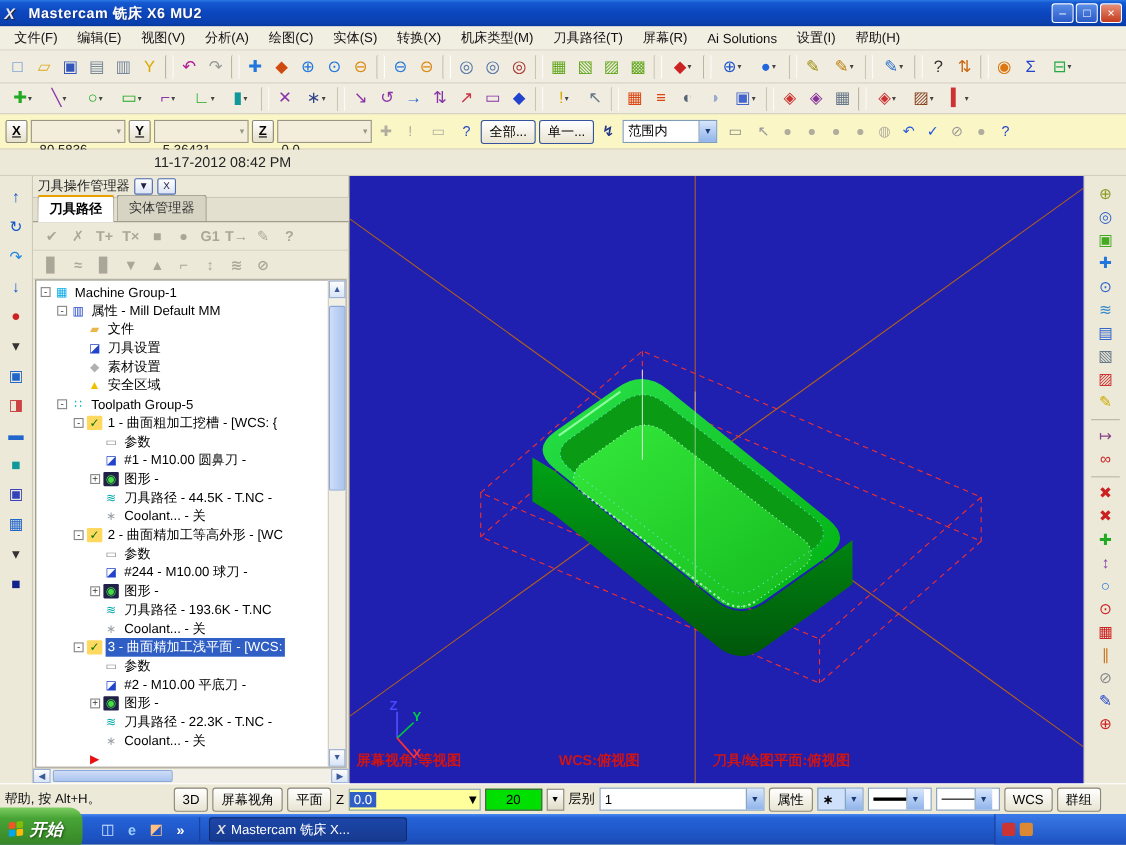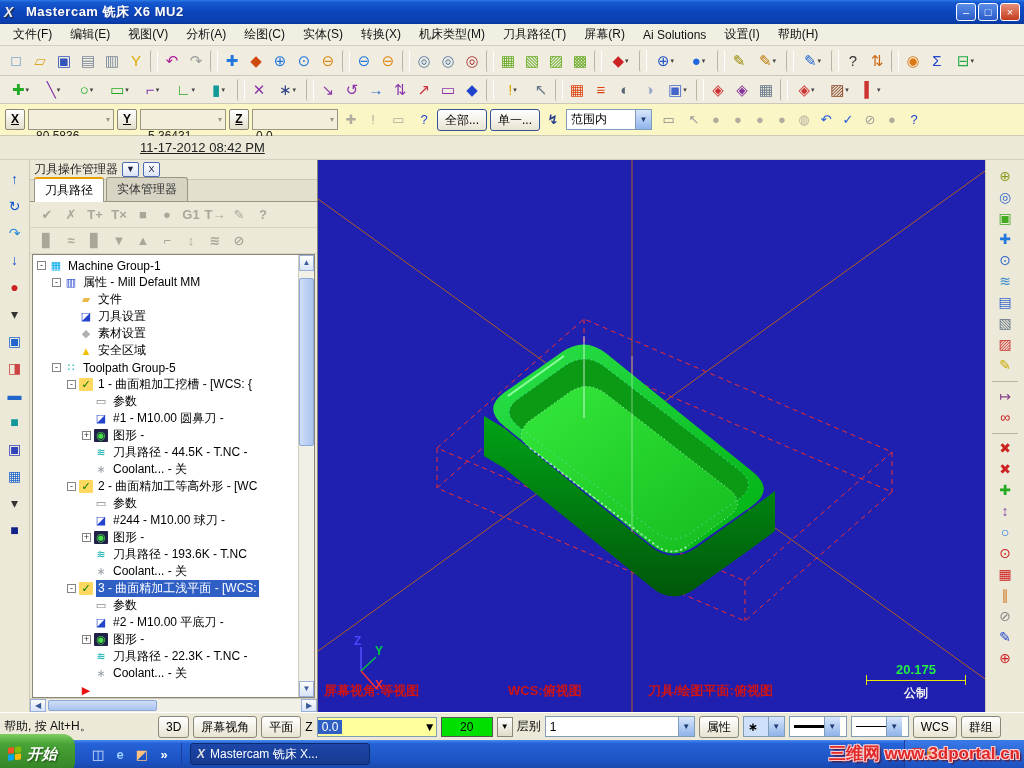--- a/index.html
+++ b/index.html
@@ -42,39 +42,39 @@
   .mini.dd { width:27px; }
   .xpbtn { height:22px; background:linear-gradient(#ffffff,#e8e4d2); border:1px solid #35539c; border-radius:3px;
     padding:0 7px; font-size:12px; line-height:20px; white-space:nowrap; }
   .combo { height:21px; background:#fff; border:1px solid #7f9db9; display:flex; align-items:center; padding-left:4px; }
   .combo .cval { flex:1; white-space:nowrap; overflow:hidden; }
   .combo .cbtn { width:16px; height:100%; background:linear-gradient(#d8e6fb,#8fb3ea); border-left:1px solid #7f9db9;
     color:#1c3a78; font-size:8px; display:flex; align-items:center; justify-content:center; }
 
   
   .datebar { height:24px; background:#ece9d8; border-bottom:1px solid #d4d0c0; display:flex; align-items:center; }
-  .datetime { margin-left:140px; font-size:13px; color:#222;text-decoration:underline; }
+  .datetime { margin-left:140px; font-size:13px; color:#222; }
 
   
   .main { flex:1; display:flex; min-height:0; }
   .leftstrip { width:30px; background:#ece9d8; border-right:1px solid #cdc9b8; display:flex; flex-direction:column;
     align-items:center; padding-top:8px; gap:5px; }
   .lsi { width:22px; height:22px; display:flex; align-items:center; justify-content:center; font-size:14px; }
 
   
   .opspanel { width:288px; background:#ece9d8; border-right:1px solid #8a8678; display:flex; flex-direction:column; }
   .ptitle { height:20px; display:flex; align-items:center; padding:0 4px; border-bottom:1px solid #cdc9b8; }
   .ptitle .txt { font-size:12px; color:#222; }
   .pbtn { width:17px; height:15px; margin-left:4px; border:1px solid #4a6ab8; border-radius:2px; background:linear-gradient(#fff,#dce4f4);
     font-size:9px; color:#224; text-align:center; line-height:13px; }
   .pbtn:first-of-type { margin-left:auto; }
   .ptabs { height:22px; display:flex; align-items:flex-end; padding-left:4px; border-bottom:1px solid #9a9684; background:#e4e0d0; }
   .ptab { padding:3px 10px; border:1px solid #9a9684; border-bottom:none; background:#d8d4c4; margin-right:2px;
     border-radius:3px 3px 0 0; font-size:12px; color:#333; }
-  .ptab.active { background:#fff; border-top:2px solid #e8a000; font-weight:normal; color:#000; position:relative; top:1px; }
+  .ptab.active { background:#fff; border-top:2px solid #e8a000; font-weight:bold; color:#000; position:relative; top:1px; }
   .ptools { height:26px; display:flex; align-items:center; gap:2px; padding:0 6px; border-bottom:1px solid #d8d4c4; }
   .pti { width:22px; height:20px; display:flex; align-items:center; justify-content:center; font-size:13px; font-weight:bold; }
   .treewrap { flex:1; display:flex; min-height:0; background:#fff; border:1px solid #8a8678; margin:0 2px; }
   .tree { flex:1; overflow:hidden; padding-top:2px; }
   .trow { height:17px; display:flex; align-items:center; white-space:nowrap; }
   .tind { display:block; height:1px; }
   .texp { width:9px; height:9px; border:1px solid #848484; background:#fff; font-size:9px; line-height:7px; text-align:center;
     color:#333; margin-right:3px; flex:none; }
   .texp:empty { visibility:hidden; }
   .tico { width:14px; height:13px; display:inline-flex; align-items:center; justify-content:center; font-size:11px;
@@ -827,25 +827,20 @@
           <path d="M43 511 L58 497" stroke="#00c040"></path>
           <path d="M43 511 L59 529" stroke="#ff3030"></path>
         </g>
       </svg>
       <span class="axlab" style="left:36px;top:474px;color:#4848ff">Z</span>
       <span class="axlab" style="left:57px;top:484px;color:#00cc44">Y</span>
       <span class="axlab" style="left:57px;top:518px;color:#ff3333">X</span>
       <span class="vtext" style="left:6px;top:522px">屏幕视角:等视图</span>
       <span class="vtext" style="left:190px;top:522px">WCS:俯视图</span>
       <span class="vtext" style="left:330px;top:522px">刀具/绘图平面:俯视图</span>
-      <div class="scalewidget">
-        <div class="scaleval">20.175</div>
-        <div class="scalebar"></div>
-        <div class="scaleunit">公制</div>
-      </div>
     </div>
 
     <div class="rightbar">
 
     <span class="rbi">
           <span style="color: rgb(138, 154, 32);">⊕</span>
         </span>
         <span class="rbi">
           <span style="color: rgb(51, 102, 204);">◎</span>
         </span>
@@ -977,16 +972,15 @@
         </span>
       </span>
     <span class="taskbtn">
       <span class="ticon">X</span>
       <span>Mastercam 铣床 X...</span>
     </span>
     <span class="tray">
       <span class="trayic" style="background:#cc3333"></span>
       <span class="trayic" style="background:#dd8833"></span>
     </span>
-    <span class="watermark">三维网 www.3dportal.cn</span>
   </div>
 
 </div>
 
 </body></html>

